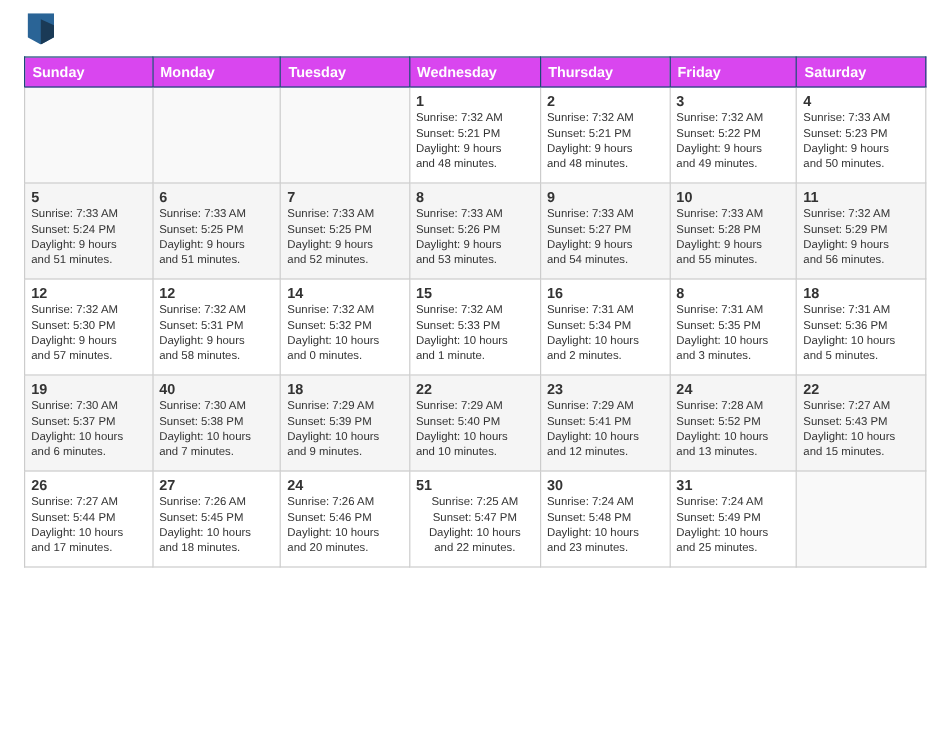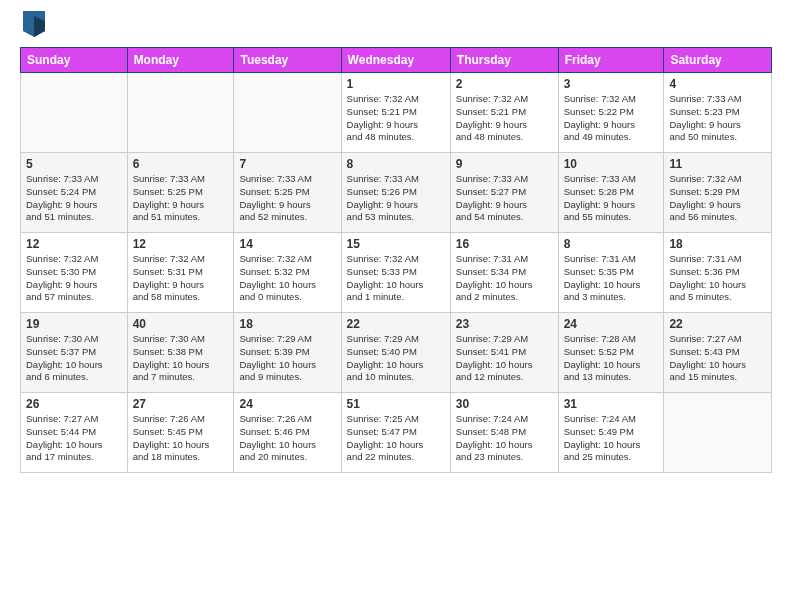--- a/index.html
+++ b/index.html
@@ -283,21 +283,21 @@
           </td>
           <td>
             <div class="day-num">24</div>
             <div class="day-info" style="white-space: pre-line;">Sunrise: 7:26 AM
 Sunset: 5:46 PM
 Daylight: 10 hours
 and 20 minutes.</div>
           </td>
           <td>
             <div class="day-num">51</div>
-            <div class="day-info" style="white-space: pre-line;">Sunrise: 7:25 AM
+            <div class="day-info" style="white-space: pre-line; text-align: center;">Sunrise: 7:25 AM
 Sunset: 5:47 PM
 Daylight: 10 hours
 and 22 minutes.</div>
           </td>
           <td>
             <div class="day-num">30</div>
             <div class="day-info" style="white-space: pre-line;">Sunrise: 7:24 AM
 Sunset: 5:48 PM
 Daylight: 10 hours
 and 23 minutes.</div>

